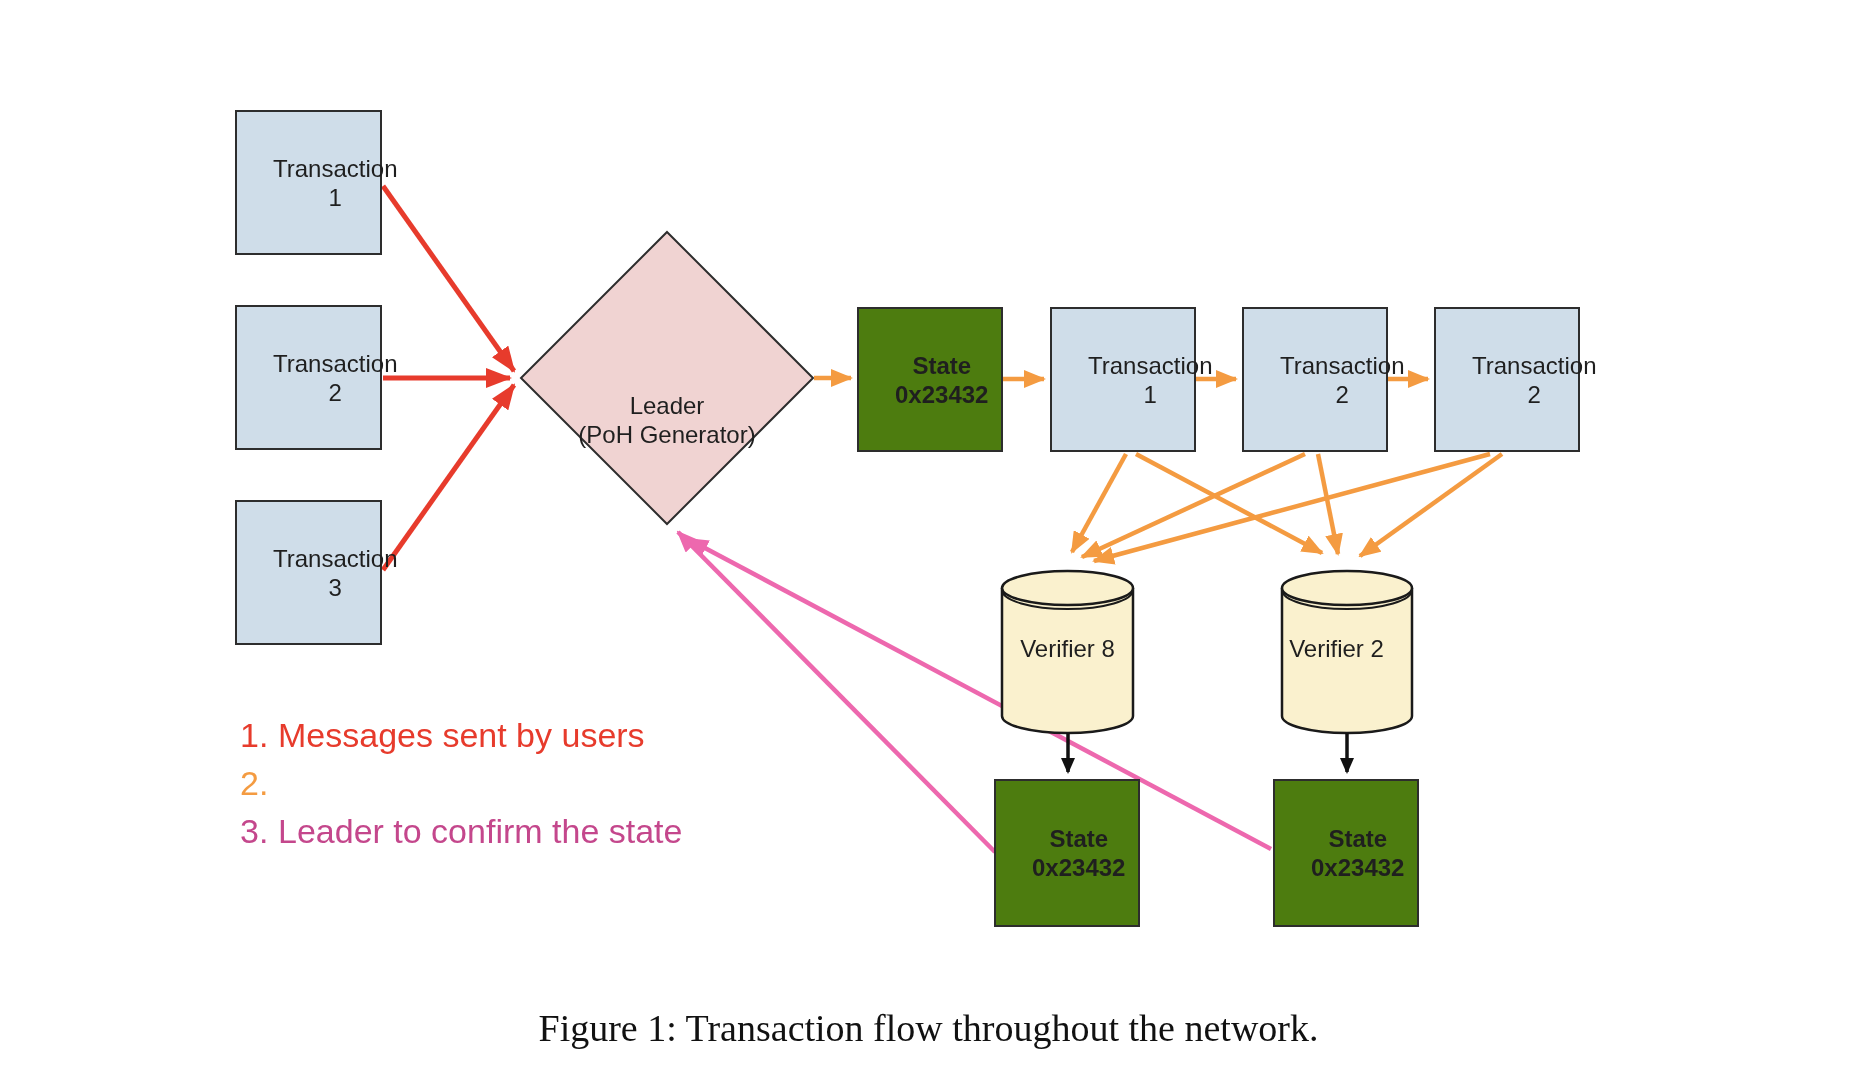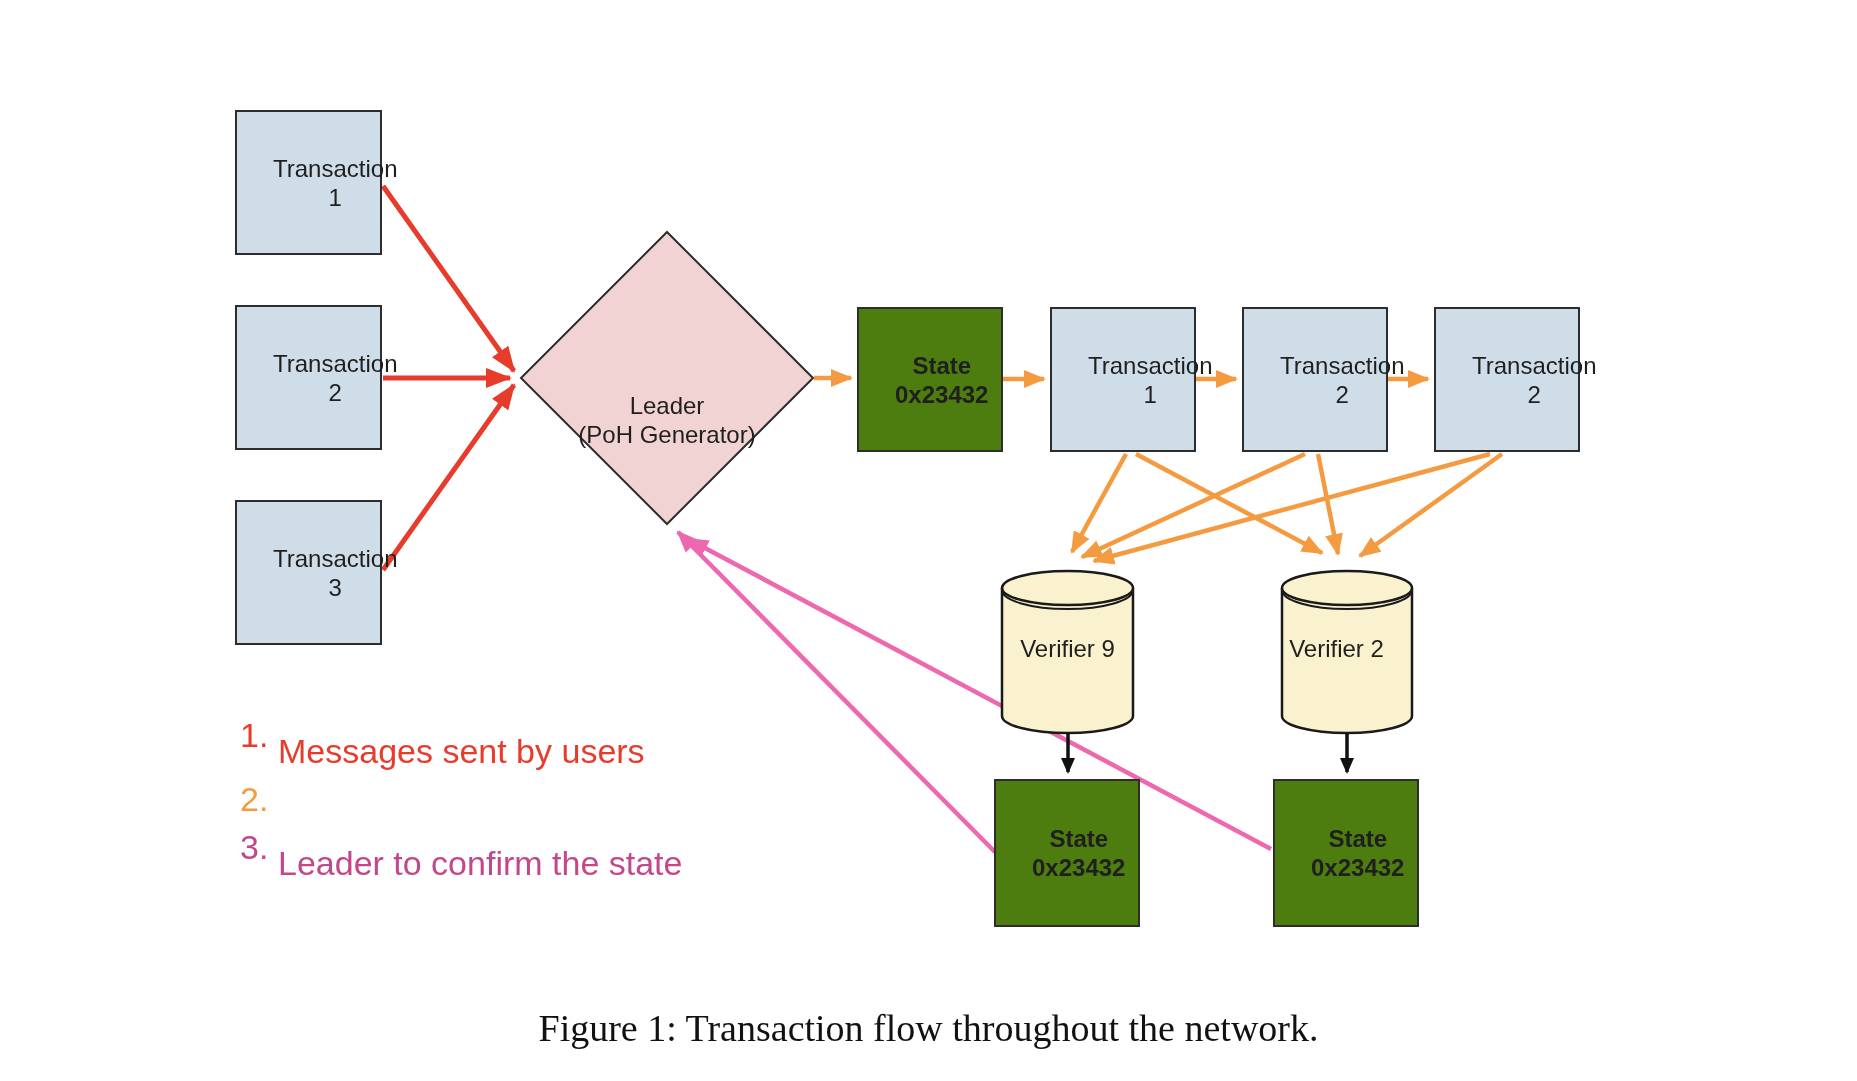--- a/index.html
+++ b/index.html
@@ -53,21 +53,20 @@
     display: flex;
     font-size: 34px;
     line-height: 48px;
   }
   .legend-num {
     width: 38px;
     flex: 0 0 38px;
   }
   .legend-text {
     white-space: pre-line;
-    margin-top: 16px;
   }
   .caption {
     position: absolute;
     left: 0;
     top: 1006px;
     width: 1857px;
     text-align: center;
     font-family: "Liberation Serif", "DejaVu Serif", serif;
     font-size: 38px;
     color: #111111;
@@ -156,21 +155,21 @@
   <div class="node box blue" style="left:1242px; top:307px; width:146px; height:145px;">
     <span class="lbl">Transaction
 2</span>
   </div>
   <div class="node box blue" style="left:1434px; top:307px; width:146px; height:145px;">
     <span class="lbl">Transaction
 2</span>
   </div>
 
   <div class="floating-label" style="left:1002px; top:630px; width:131px; height:36px;">
-    <span class="lbl">Verifier 9</span>
+    <span class="lbl">Verifier 8</span>
   </div>
   <div class="floating-label" style="left:1282px; top:630px; width:109px; height:36px;">
     <span class="lbl">Verifier 2</span>
   </div>
 
   <div class="node box purple bold" style="left:994px; top:779px; width:146px; height:148px;">
     <span class="lbl">State
 0x23432</span>
   </div>
   <div class="node box purple bold" style="left:1273px; top:779px; width:146px; height:148px;">

